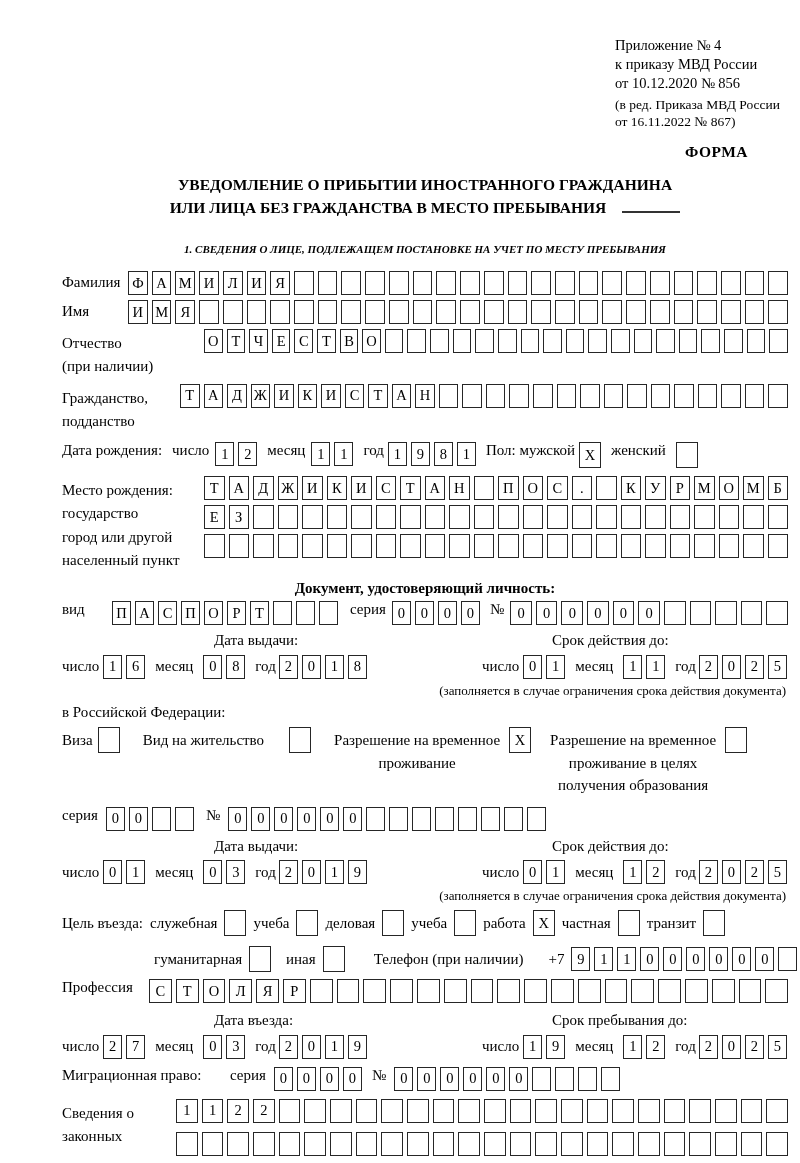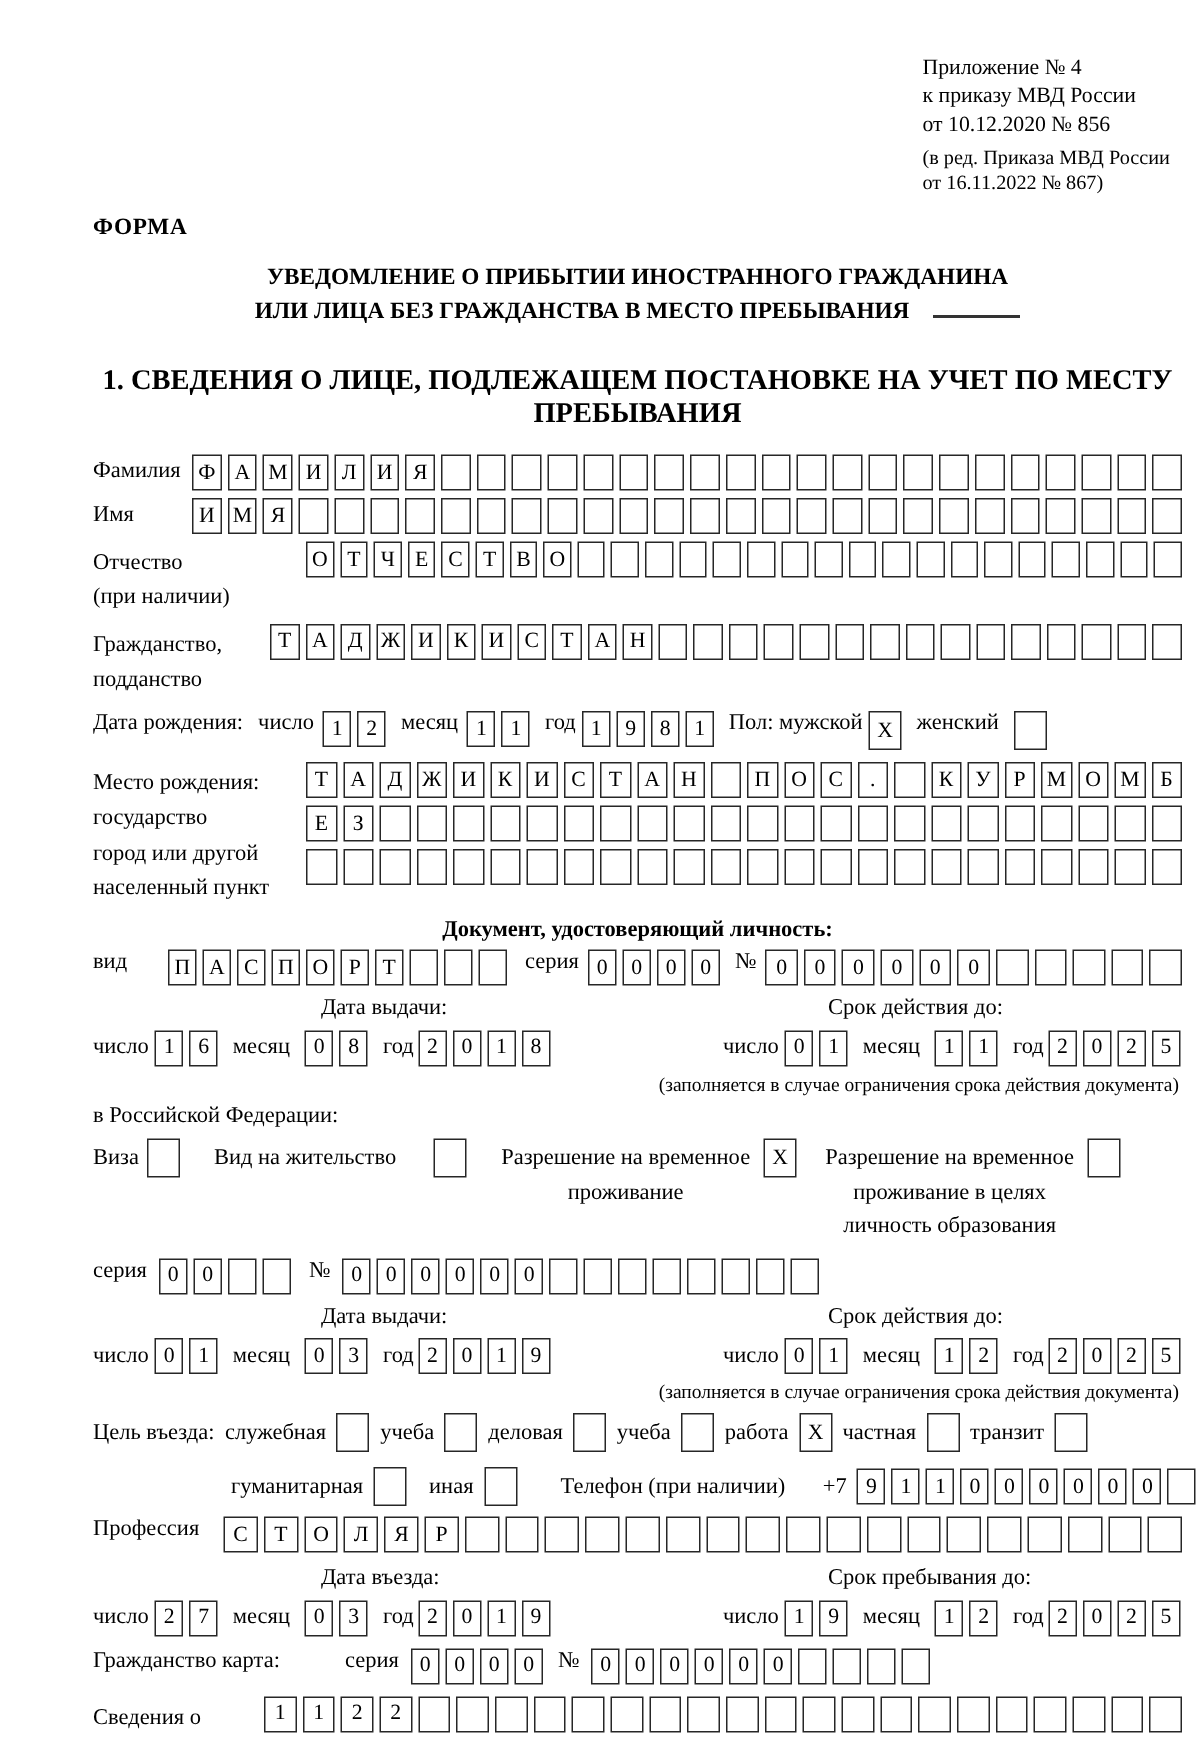--- a/index.html
+++ b/index.html
@@ -1,24 +1,24 @@
 <!DOCTYPE html>
 <html><head>
 <meta charset="utf-8">
 <style>
   html,body{margin:0;padding:0;background:#fff;}
   .page{width:800px;height:1163px;box-sizing:border-box;padding:36px 12px 0 62px;
         font-family:"Liberation Serif",serif;color:#000000;font-size:15px;overflow:hidden;position:relative;}
   .hdr{margin-left:553px;line-height:1.3;font-size:14.5px;}
   .hdr .sub{font-size:13.5px;}
   .hdr .sub.first{margin-top:3px;}
-  .forma{font-weight:bold;text-align:left;padding-right:40px;margin-top:12px;font-size:15.5px;letter-spacing:.5px;}
+  .forma{font-weight:bold;text-align:right;padding-right:40px;margin-top:12px;font-size:15.5px;letter-spacing:.5px;}
   .title{text-align:center;font-weight:bold;font-size:15.5px;margin-top:12px;line-height:1.5;}
   .tuline{display:inline-block;width:58px;border-bottom:2px solid #333;height:13px;margin-left:16px;}
-  .sech{font-weight:bold;text-align:center;font-size:19px;margin-top:22px;}
+  .sech{font-weight:bold;text-align:center;font-size:11px;margin-top:22px;font-style:italic;}
   .frow{display:flex;align-items:flex-start;margin-top:5px;}
   .frow.c{align-items:flex-start;}
   .lab{flex:none;padding-top:3px;}
   .w66{flex:0 0 66px;}.w118{flex:0 0 118px;}.w142{flex:0 0 142px;}.w50{flex:0 0 50px;}.w87{flex:0 0 87px;}.w114{flex:0 0 114px;}
   .lablines div{line-height:1.55;}
   .boxes{display:flex;gap:4px;}
   .fill{flex:1;}
   .fill .cb{flex:1;}
   .fxr .cb{flex:0 0 19px;width:19px;}
   .cb{height:24px;border:1.6px solid #262626;display:flex;align-items:center;justify-content:center;
@@ -432,21 +432,21 @@
         <div>проживание</div>
       </span>
       <span class="boxes chk">
           <span class="cb">X</span>
         </span>
     </span>
     <span class="opt" style="margin-left:10px;">
       <span class="optlbl">
         <div>Разрешение на временное</div>
         <div>проживание в целях</div>
-        <div>личность образования</div>
+        <div>получения образования</div>
       </span>
       <span class="boxes chk">
           <span class="cb"></span>
         </span>
     </span>
   </div>
 
   <div class="frow c" style="margin-top:10px;">
     <span style="margin-right:8px;">серия</span>
     <span class="boxes fxr">
@@ -650,21 +650,21 @@
             <span class="cb">2</span>
             <span class="cb">0</span>
             <span class="cb">2</span>
             <span class="cb">5</span>
           </span>
       </div>
     </div>
   </div>
 
   <div class="frow c" style="margin-top:8px;">
-    <span style="flex:0 0 168px;">Гражданство карта:</span>
+    <span style="flex:0 0 168px;">Миграционная право:</span>
     <span style="margin-right:8px;">серия</span>
     <span class="boxes fxr">
         <span class="cb">0</span>
         <span class="cb">0</span>
         <span class="cb">0</span>
         <span class="cb">0</span>
       </span>
     <span style="margin:0 8px 0 10px;">№</span>
     <span class="boxes fxr">
         <span class="cb">0</span>

